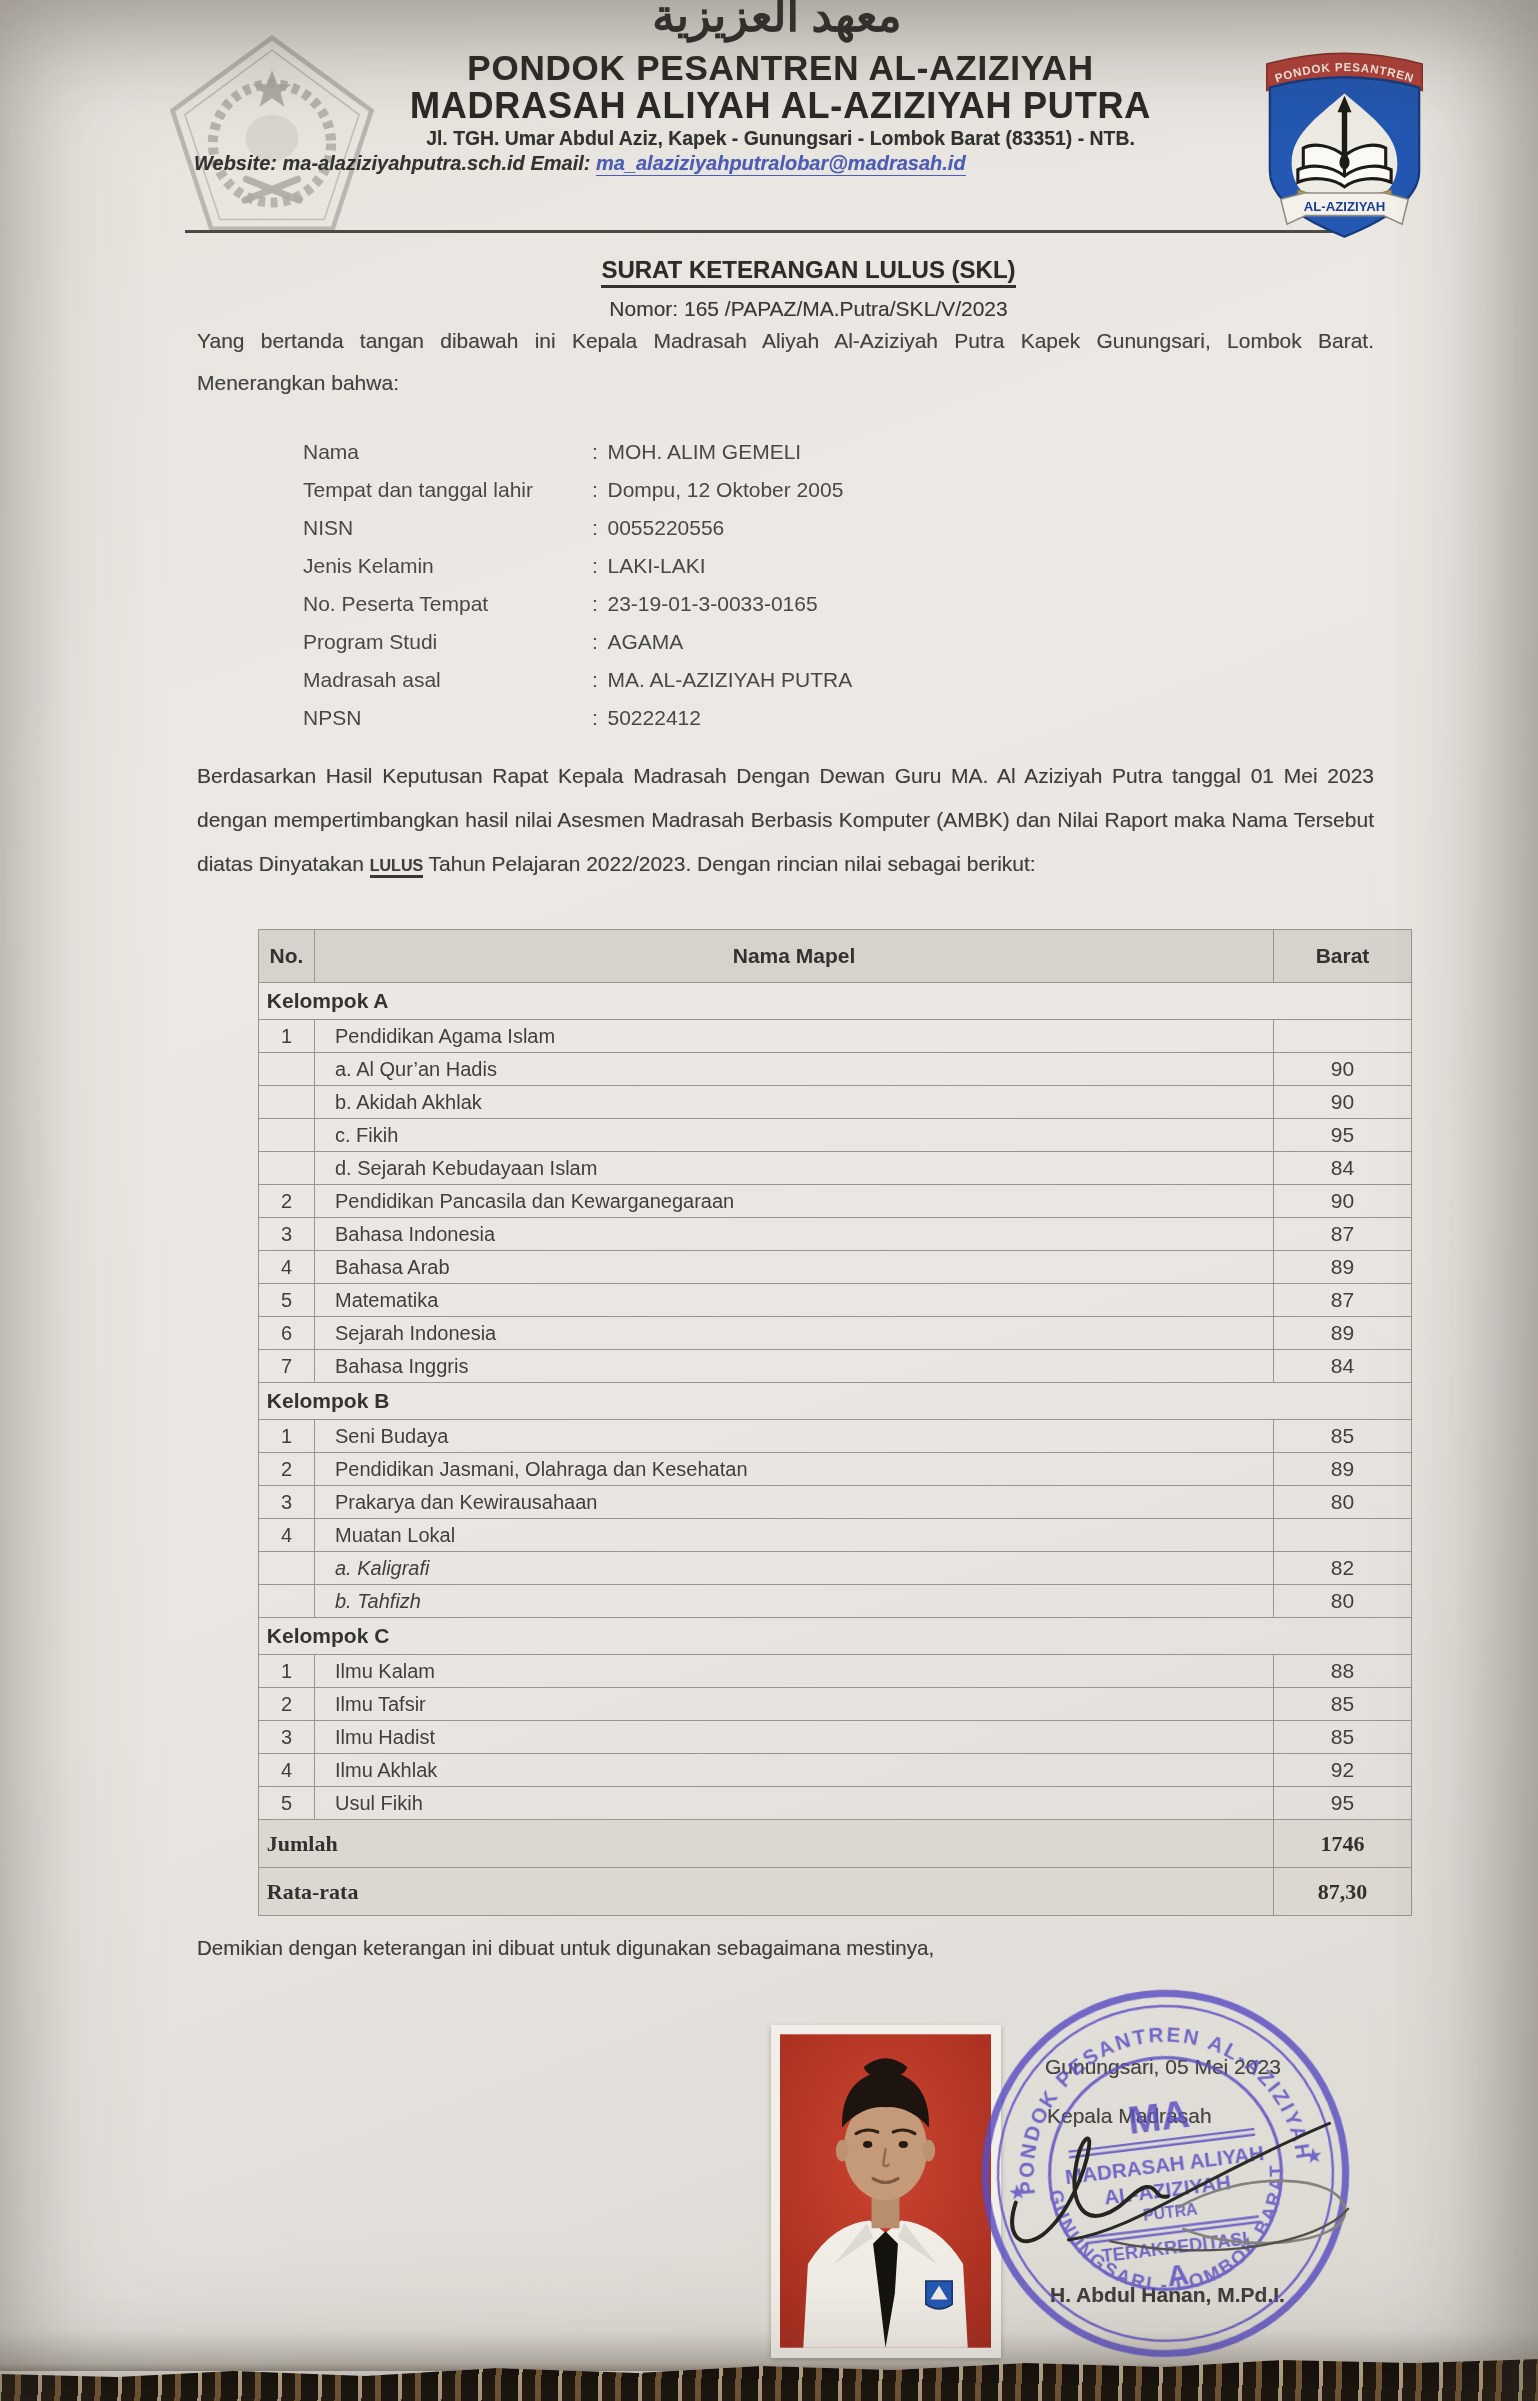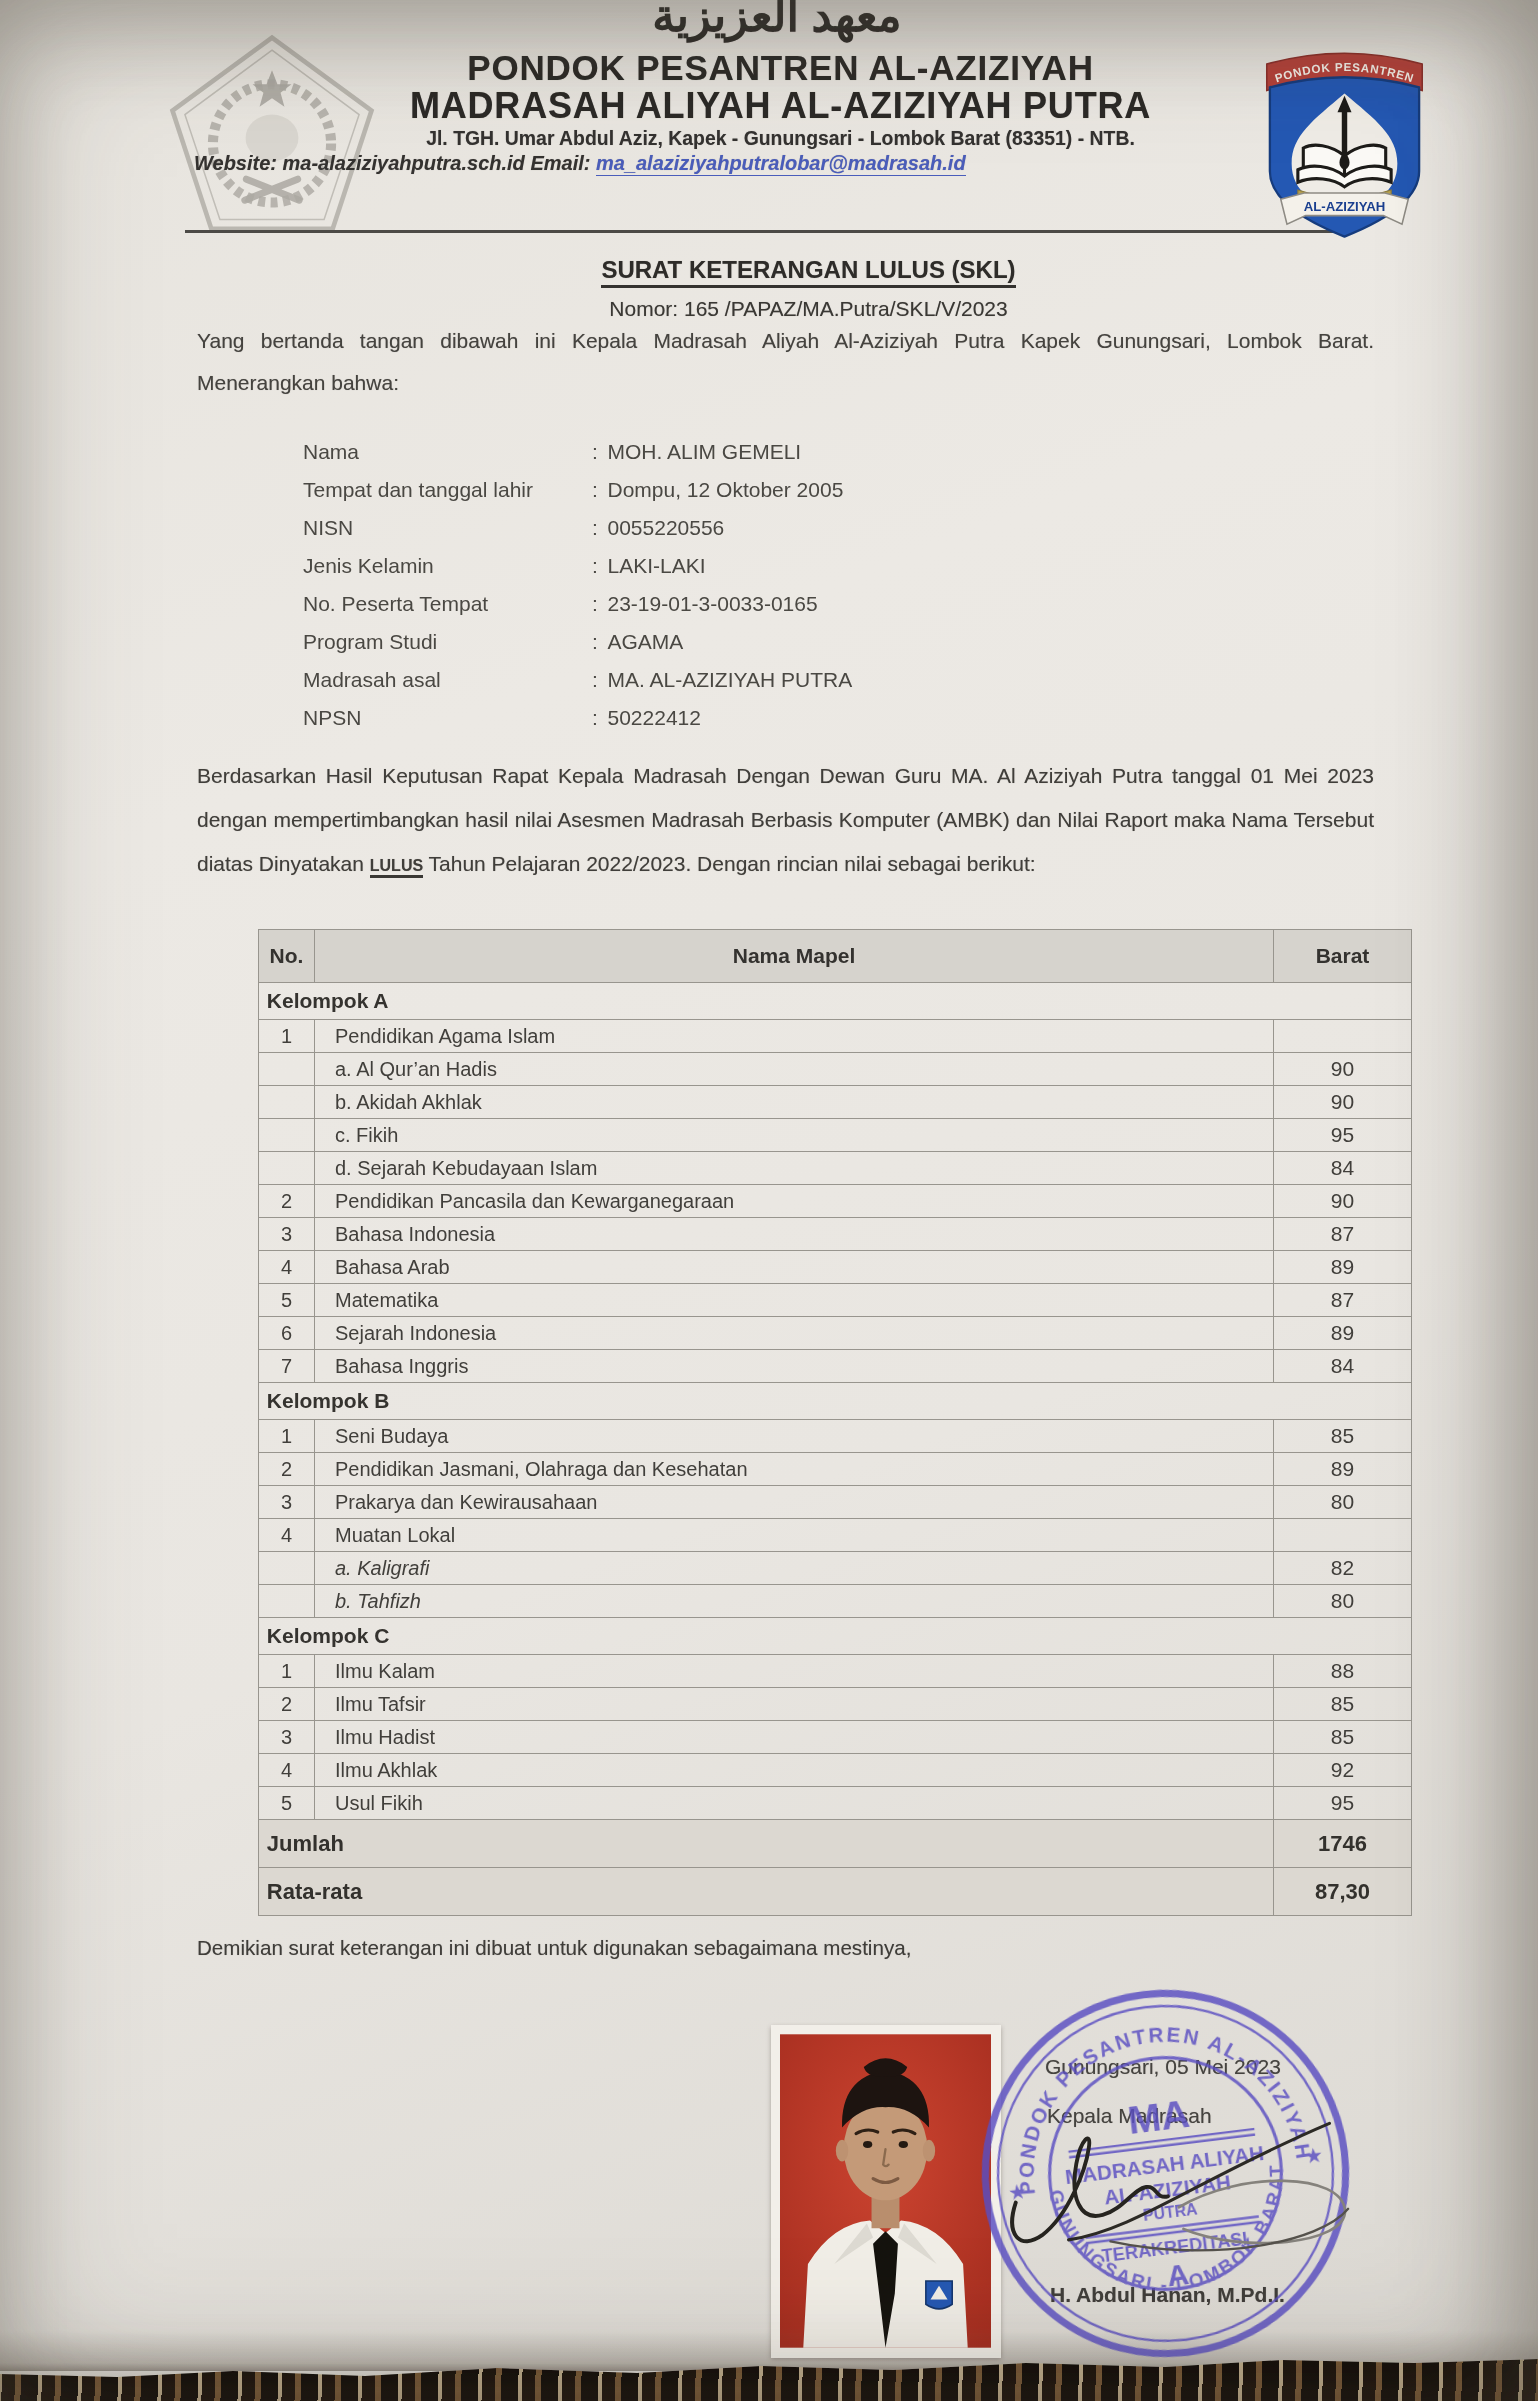--- a/index.html
+++ b/index.html
@@ -49,21 +49,21 @@
   .grades col.c-no{width:56px}.grades col.c-name{width:959px}.grades col.c-nilai{width:138px}
   .grades th,.grades td{border:1.6px solid #98958e;overflow:hidden;}
   .grades thead th{height:50px;background:#d6d3cd;font-size:21px;font-weight:bold;color:#34322f;text-align:center;}
   .grades td{font-size:20px;color:#413f3b;}
   tr.sec-row td{height:34px;font-weight:bold;font-size:21px;padding-left:7.8px;color:#35332f;}
   tr.data-row{height:33px;}
   td.no{text-align:center;}
   td.name{padding-left:20px;text-align:left;}
   td.name.it{font-style:italic;}
   td.nilai{text-align:center;font-size:21px;}
-  tr.sum-row td{height:45px;background:#dcd8d1;font-weight:bold;font-size:22px;color:#33312d;}
+  tr.sum-row td{height:45px;background:#dcd8d1;font-weight:bold;font-size:22px;color:#33312d;font-family:Liberation Serif, serif;}
   td.sum-label{padding-left:7.8px;}
   td.sum-value{text-align:center;}
   
   .closing{left:197px;top:1936px;width:1088px;font-size:20.6px;color:#3f3d39;}
   .sig-date{left:1045px;top:2055px;width:326px;font-size:21px;color:#45433f;z-index:1;}
   .sig-role{left:1047px;top:2104px;width:326px;font-size:21px;color:#45433f;z-index:1;}
   .sig-name{left:1050px;top:2283px;width:357px;font-size:21px;font-weight:bold;color:#403e3a;z-index:1;}
   .photo{position:absolute;left:771px;top:2025px;width:230px;height:333px;background:#f2efe9;
          box-shadow:0 1.6px 4.7px rgba(60,50,40,.35);z-index:2;}
   .photo svg{position:absolute;left:9.3px;top:9.3px;}
@@ -318,21 +318,21 @@
               <td class="sum-value">1746</td>
             </tr>
             <tr class="sum-row">
               <td class="sum-label" colspan="2">Rata-rata</td>
               <td class="sum-value">87,30</td>
             </tr>
           </tbody>
       </table>
     </div>
 
-    <div class="txt closing">Demikian surat keterangan ini dibuat untuk digunakan sebagaimana mestinya,</div>
+    <div class="txt closing">Demikian dengan keterangan ini dibuat untuk digunakan sebagaimana mestinya,</div>
 
     <div class="txt sig-date">Gunungsari, 05 Mei 2023</div>
     <div class="txt sig-role">Kepala Madrasah</div>
     <div class="txt sig-name">H. Abdul Hanan, M.Pd.I.</div>
 
     <div class="photo">
       <svg width="211" height="314" viewBox="0 0 272 404">
         <defs>
           <radialGradient id="redbg" cx="50%" cy="40%" r="75%">
             <stop offset="0%" stop-color="#cc4430"></stop>

